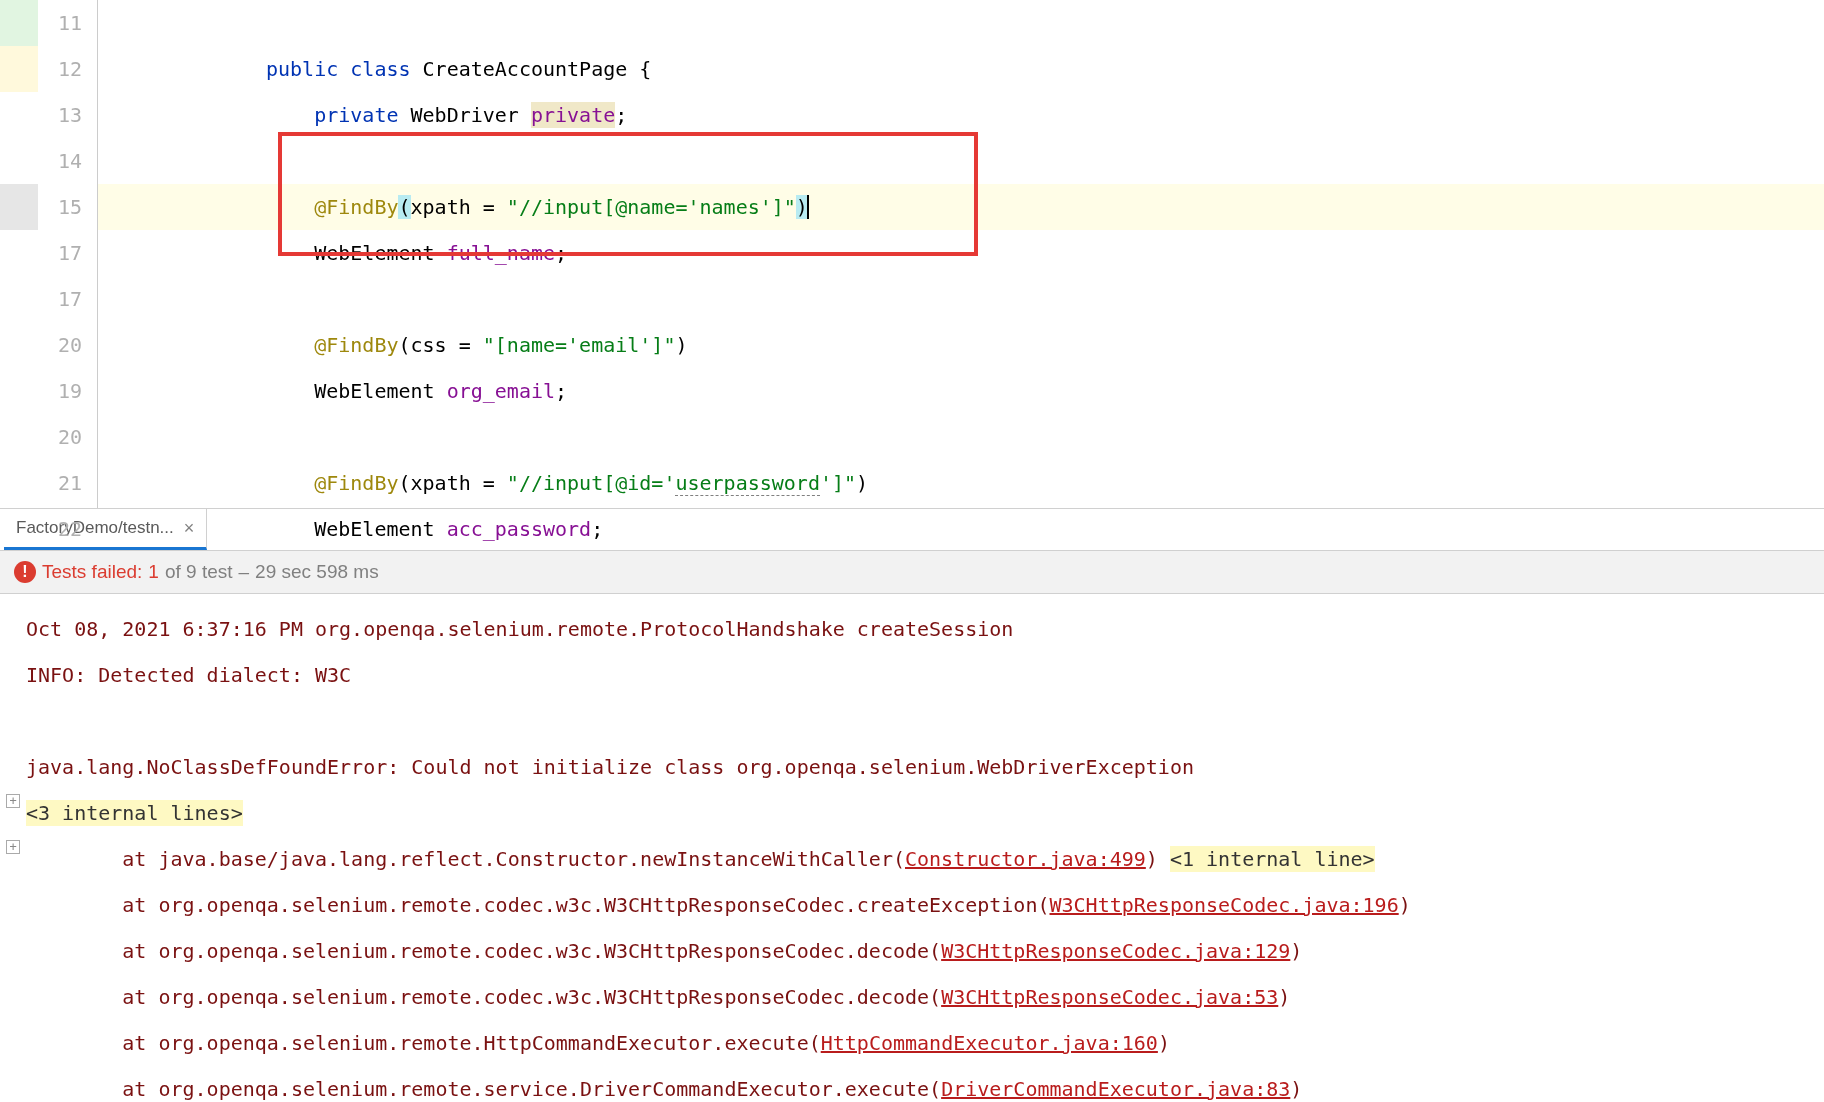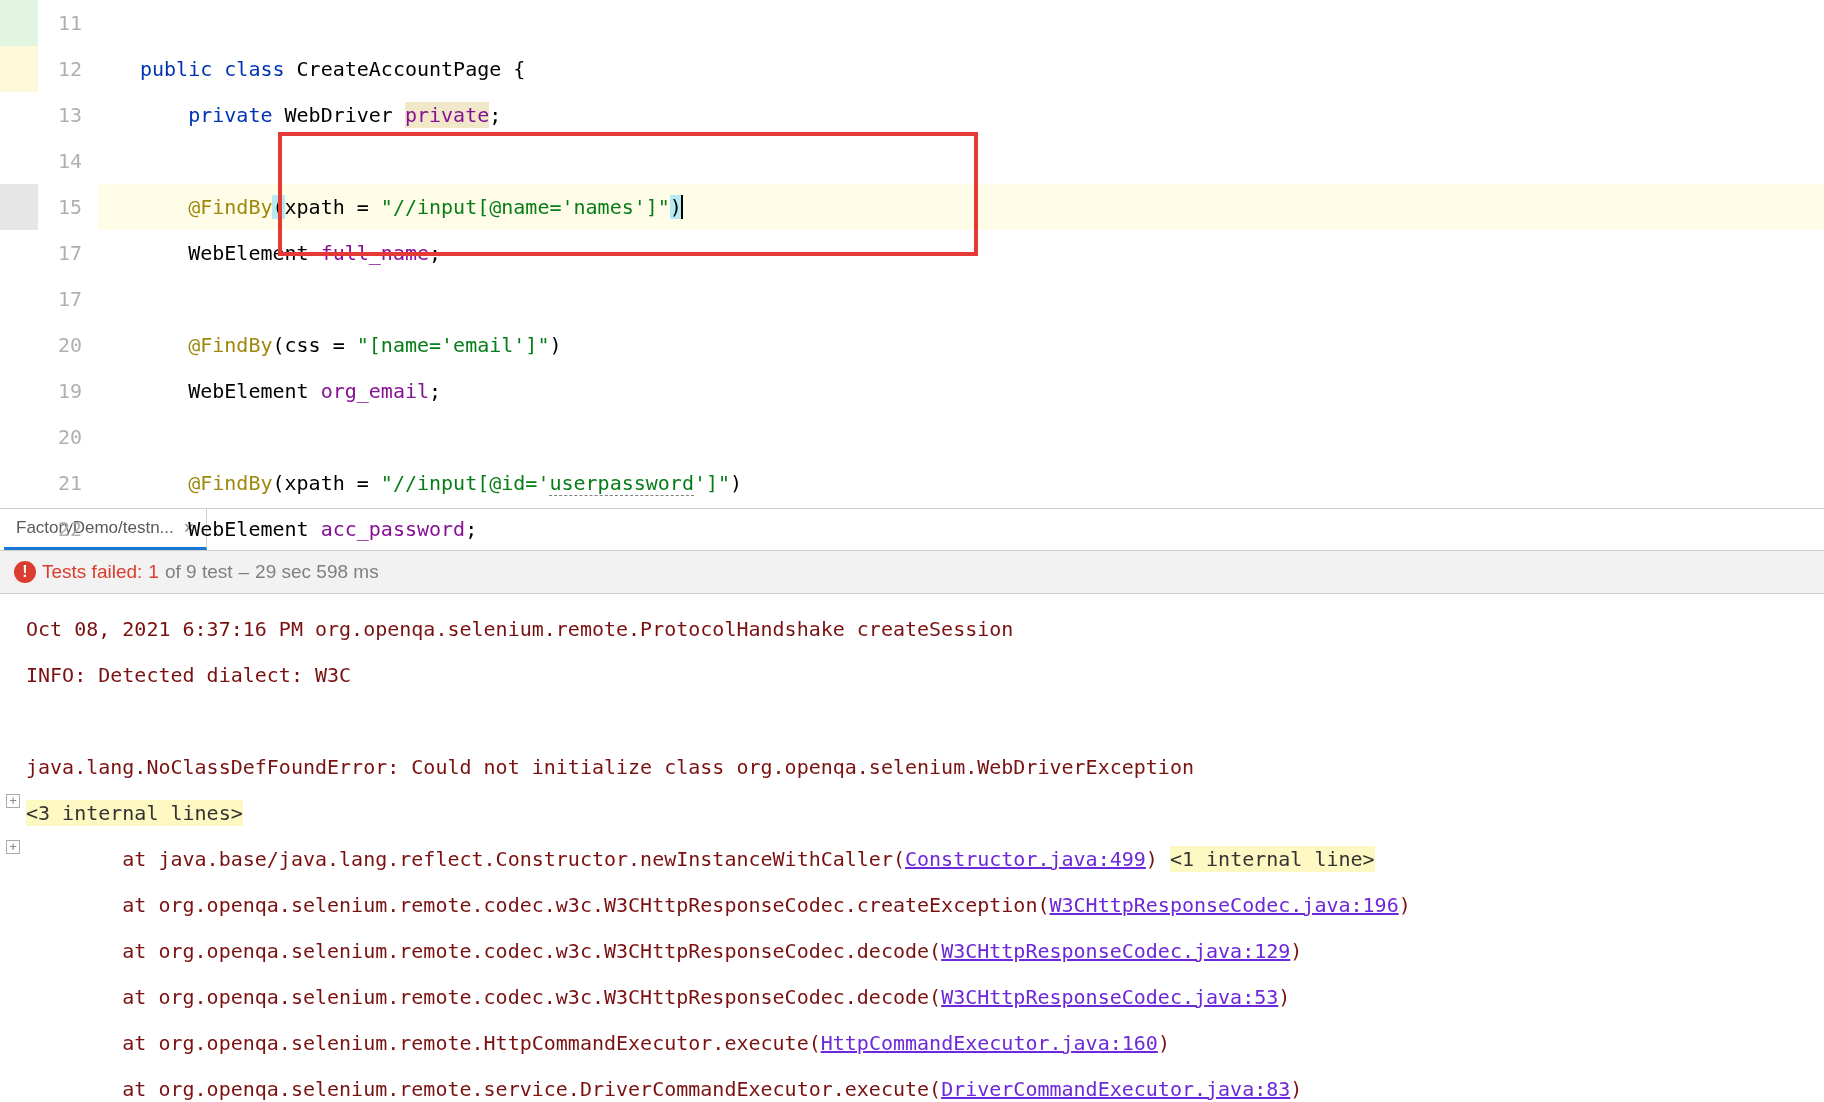--- a/index.html
+++ b/index.html
@@ -8,21 +8,20 @@
     font-size: 20px;
     background: #fff;
     color: #000;
     overflow: hidden;
   }
 
   .editor-area {
     display: flex;
     height: 508px;
     position: relative;
-    flex-direction: column;
   }
 
   .left-gutter {
     width: 98px;
     background: #fff;
     border-right: 1px solid #ccc;
     position: relative;
   }
   .left-strip {
     position: absolute;
@@ -75,20 +74,21 @@
   .code-area {
     flex: 1;
     position: relative;
     padding-left: 140px;
   }
   .code-line {
     height: 46px;
     line-height: 46px;
     white-space: pre;
     position: relative;
+    margin-left: 28px;
   }
   .hl-line {
     background: #fffde7;
   }
   .hl-line-extend {
     position: absolute;
     left: 0; right: 0;
     height: 46px;
     background: #fffde7;
     z-index: 0;
@@ -160,21 +160,21 @@
 
   .console {
     padding: 12px 0 0 26px;
     font-family: "Menlo", "Consolas", monospace;
     font-size: 20px;
     color: #7a1111;
     line-height: 46px;
     position: relative;
   }
   .console .line { white-space: pre; height: 46px; }
-  .console .link { color: #6d28d9; text-decoration: underline; text-align: right; }
+  .console .link { color: #b91c1c; text-decoration: underline; text-align: right; }
   .console .hl-green { background: #fef9c3; padding: 1px 0; color: #333; }
   .expand-btn {
     position: absolute;
     left: 6px;
     width: 14px; height: 14px;
     border: 1px solid #aaa;
     background: #fff;
     font-size: 12px;
     line-height: 12px;
     text-align: center;

